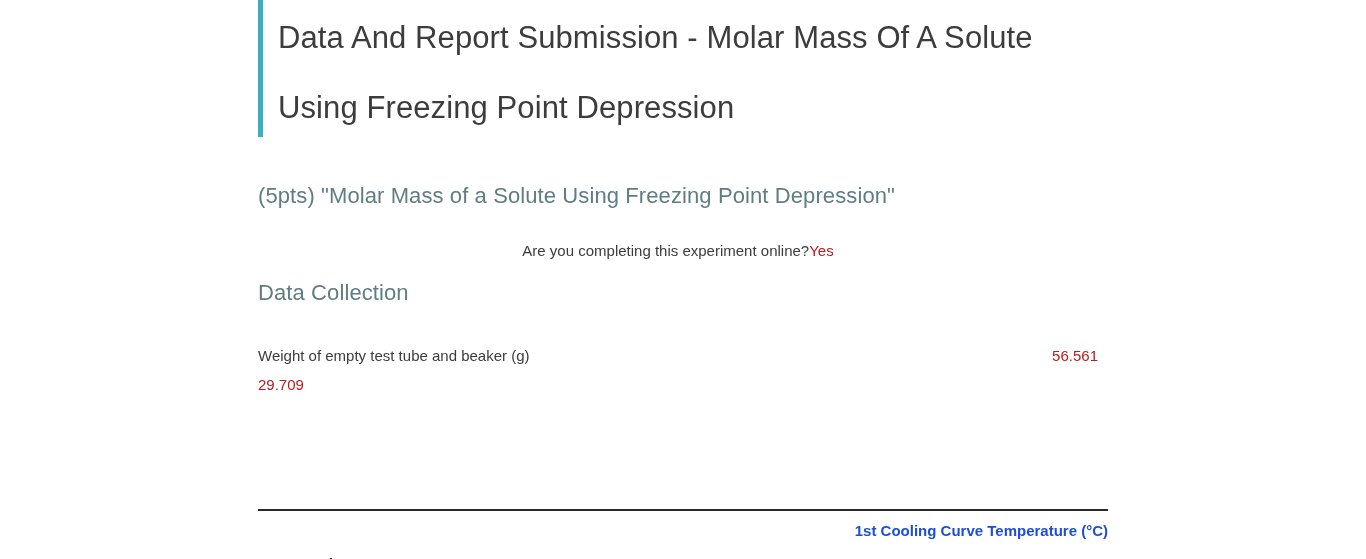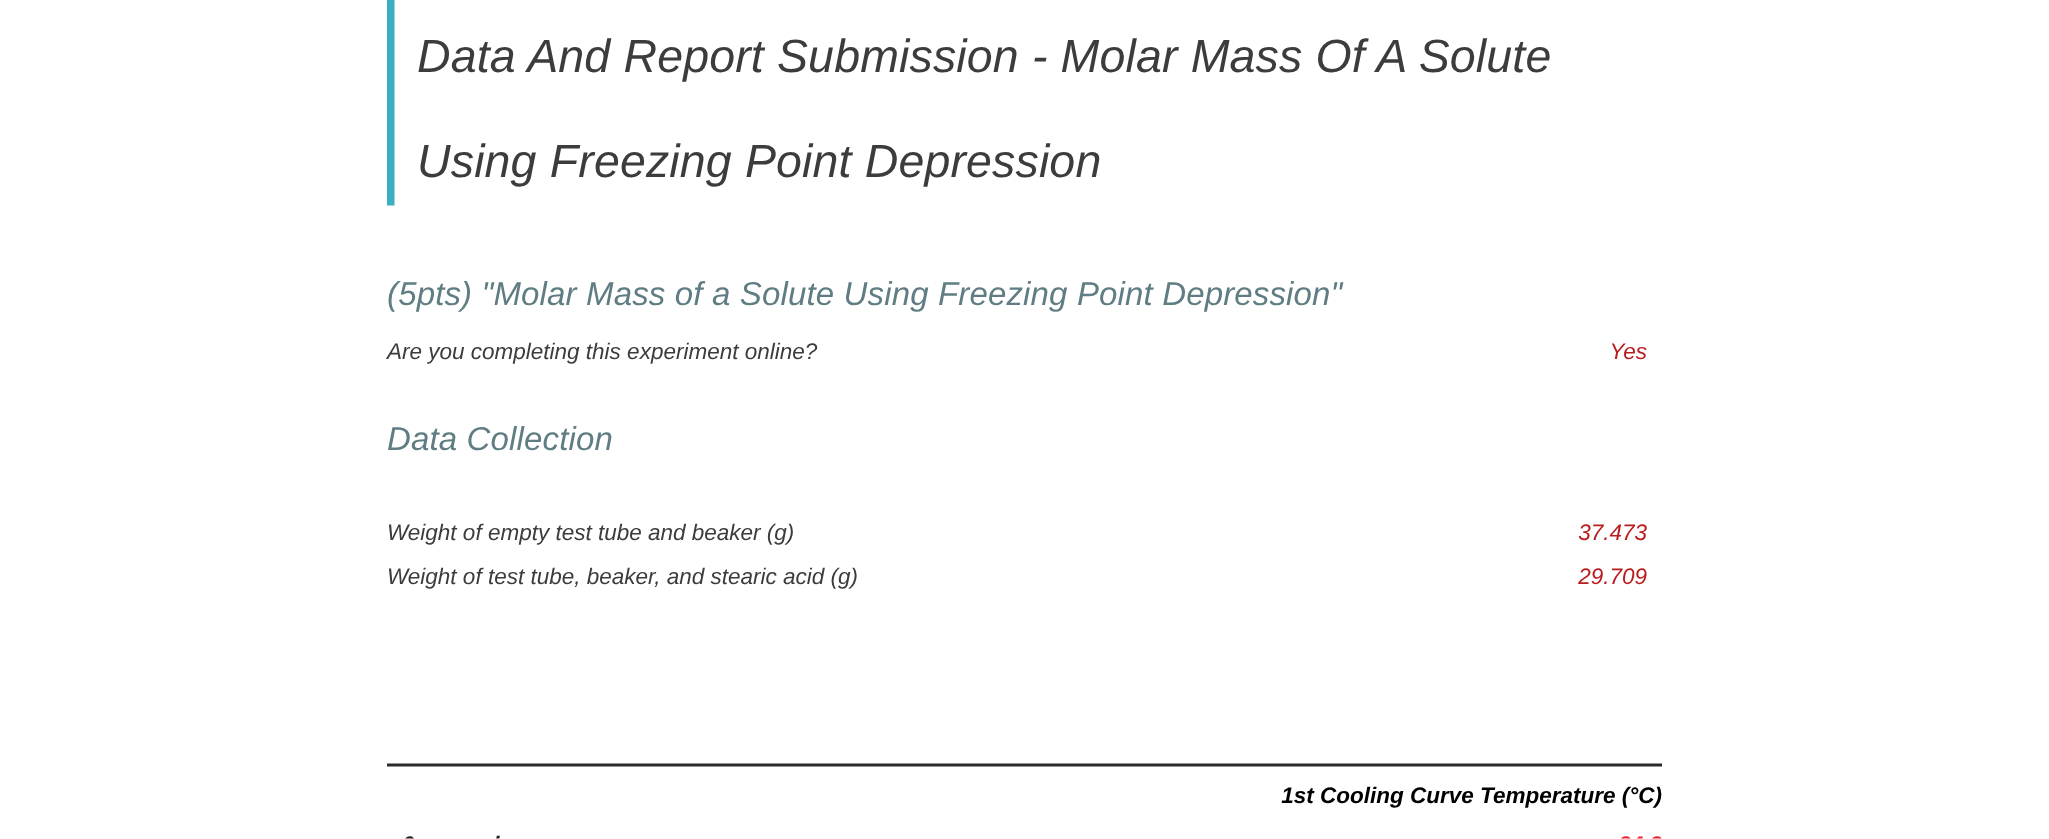--- a/index.html
+++ b/index.html
@@ -13,21 +13,20 @@
     overflow: hidden;
     font-family: "Liberation Sans", sans-serif;
     color: #3c3c3c;
     -webkit-font-smoothing: antialiased;
   }
 
   .page {
     position: relative;
     width: 1366px;
     height: 559px;
-    font-style: italic;
   }
 
   
   .title-block {
     position: absolute;
     left: 258px;
     top: 0px;
     width: 840px;
     padding-left: 20px;
     box-sizing: border-box;
@@ -77,21 +76,21 @@
   }
   .qa-label {
     color: #3c3c3c;
     white-space: nowrap;
   }
   .qa-value {
     color: #b91c1c;
     white-space: nowrap;
     text-align: right;
   }
-  #row-online { top: 225px; }
+  #row-online { top: 241px; justify-content: center; }
   #row-empty-weight { top: 346px; }
   #row-acid-weight { top: 375px; }
 
   
   .table-caption {
     position: absolute;
     left: 258px;
     top: 487px;
     font-size: 15px;
     line-height: 20px;
@@ -105,21 +104,21 @@
     left: 258px;
     top: 509px;
     width: 850px;
     border-collapse: collapse;
     table-layout: fixed;
   }
   .data-table thead th {
     border-top: 2px solid #2a2a2a;
     font-size: 15px;
     font-weight: bold;
-    color: #000000;
+    color: #1d4ed8;
     padding: 11px 0 6px 0;
     white-space: nowrap;
   }
   .data-table th.col-time {
     text-align: left;
     width: 420px;
   }
   .data-table th.col-temp {
     text-align: right;
   }
@@ -153,25 +152,24 @@
 
   <div class="qa-row" id="row-online">
     <span class="qa-label">Are you completing this experiment online?</span>
     <span class="qa-value">Yes</span>
   </div>
 
   <div class="section-heading" id="heading-data-collection">Data Collection</div>
 
   <div class="qa-row" id="row-empty-weight">
     <span class="qa-label">Weight of empty test tube and beaker (g)</span>
-    <span class="qa-value">37.473</span>
+    <span class="qa-value">56.561</span>
   </div>
 
   <div class="qa-row" id="row-acid-weight">
-    <span class="qa-label">Weight of test tube, beaker, and stearic acid (g)</span>
     <span class="qa-value">29.709</span>
   </div>
 
 
 
   <table class="data-table">
     <thead>
       <tr>
         <th class="col-time"></th>
         <th class="col-temp">1st Cooling Curve Temperature (°C)</th>

